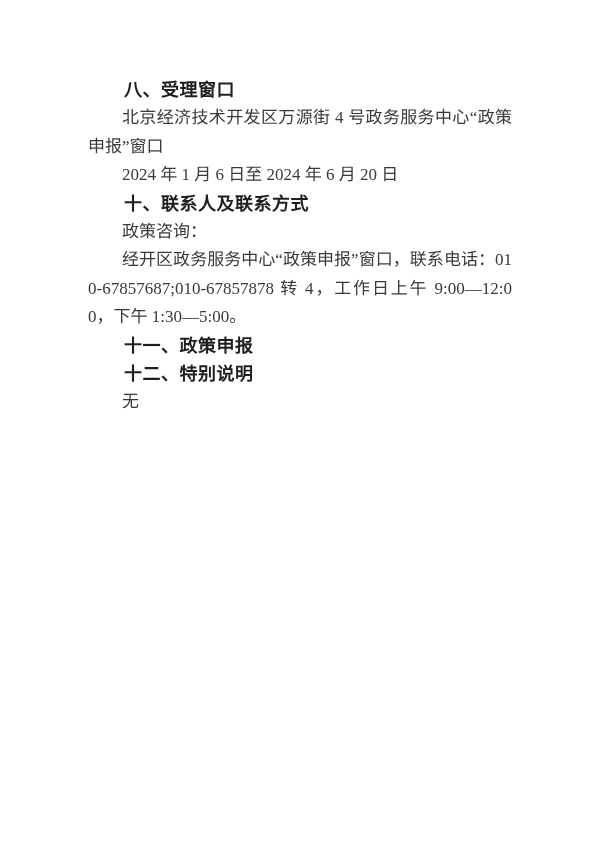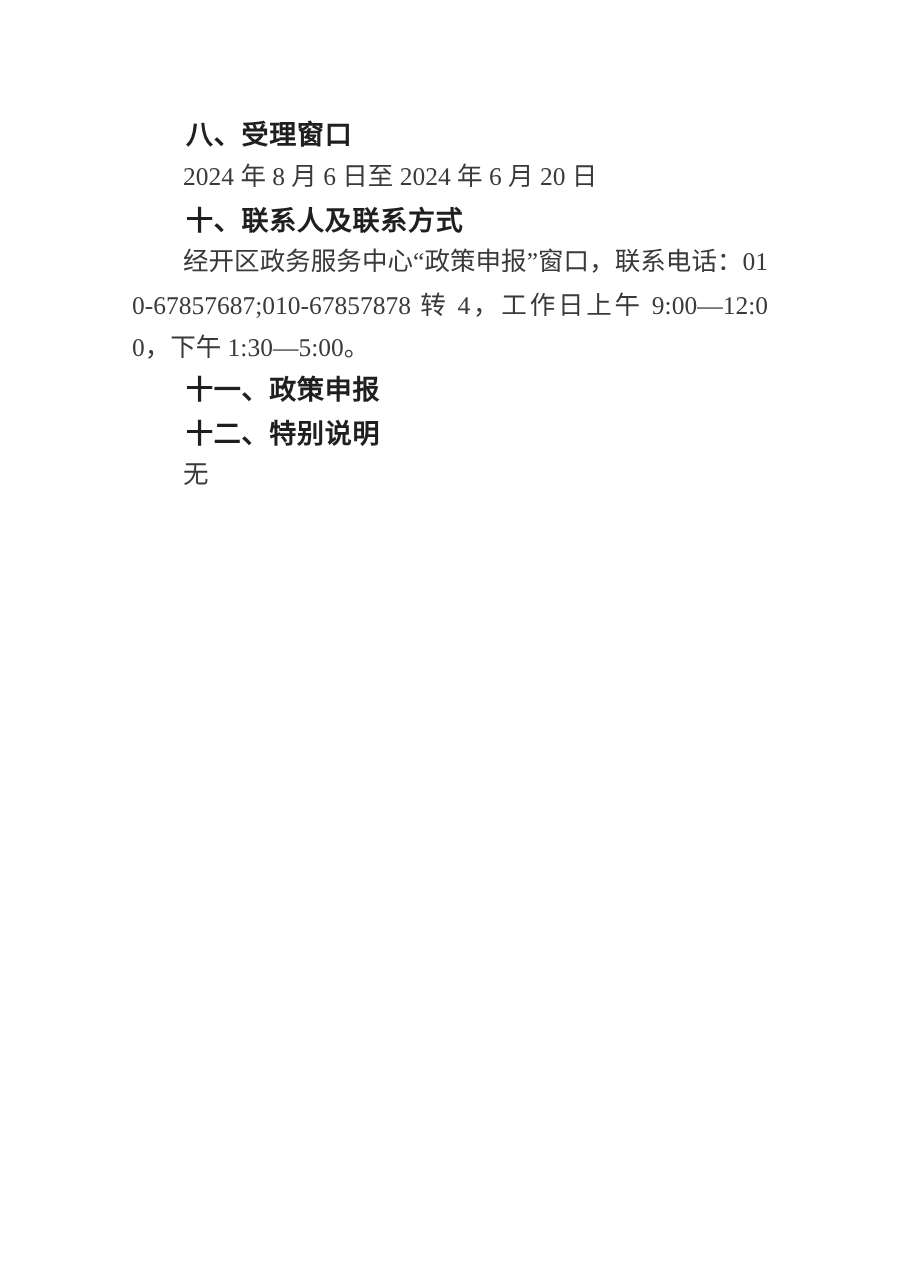--- a/index.html
+++ b/index.html
@@ -39,20 +39,22 @@
     text-align: justify;
     word-break: break-all;
   }
 </style>
 </head>
 <body>
 
 <div class="page">
   <div class="doc-body">
       <div class="heading">八、受理窗口</div>
-      <div class="paragraph">2024 年 8 月 6 日至 2024 年 6 月 20 日</div>
+      <div class="paragraph">北京经济技术开发区万源街 4 号政务服务中心“政策申报”窗口</div>
+      <div class="paragraph">2024 年 1 月 6 日至 2024 年 6 月 20 日</div>
       <div class="heading">十、联系人及联系方式</div>
+      <div class="paragraph">政策咨询：</div>
       <div class="paragraph">经开区政务服务中心“政策申报”窗口，联系电话：010-67857687;010-67857878 转 4，工作日上午 9:00—12:00，下午 1:30—5:00。</div>
       <div class="heading">十一、政策申报</div>
       <div class="heading">十二、特别说明</div>
       <div class="paragraph">无</div>
     </div>
 </div>
 
 </body></html>

